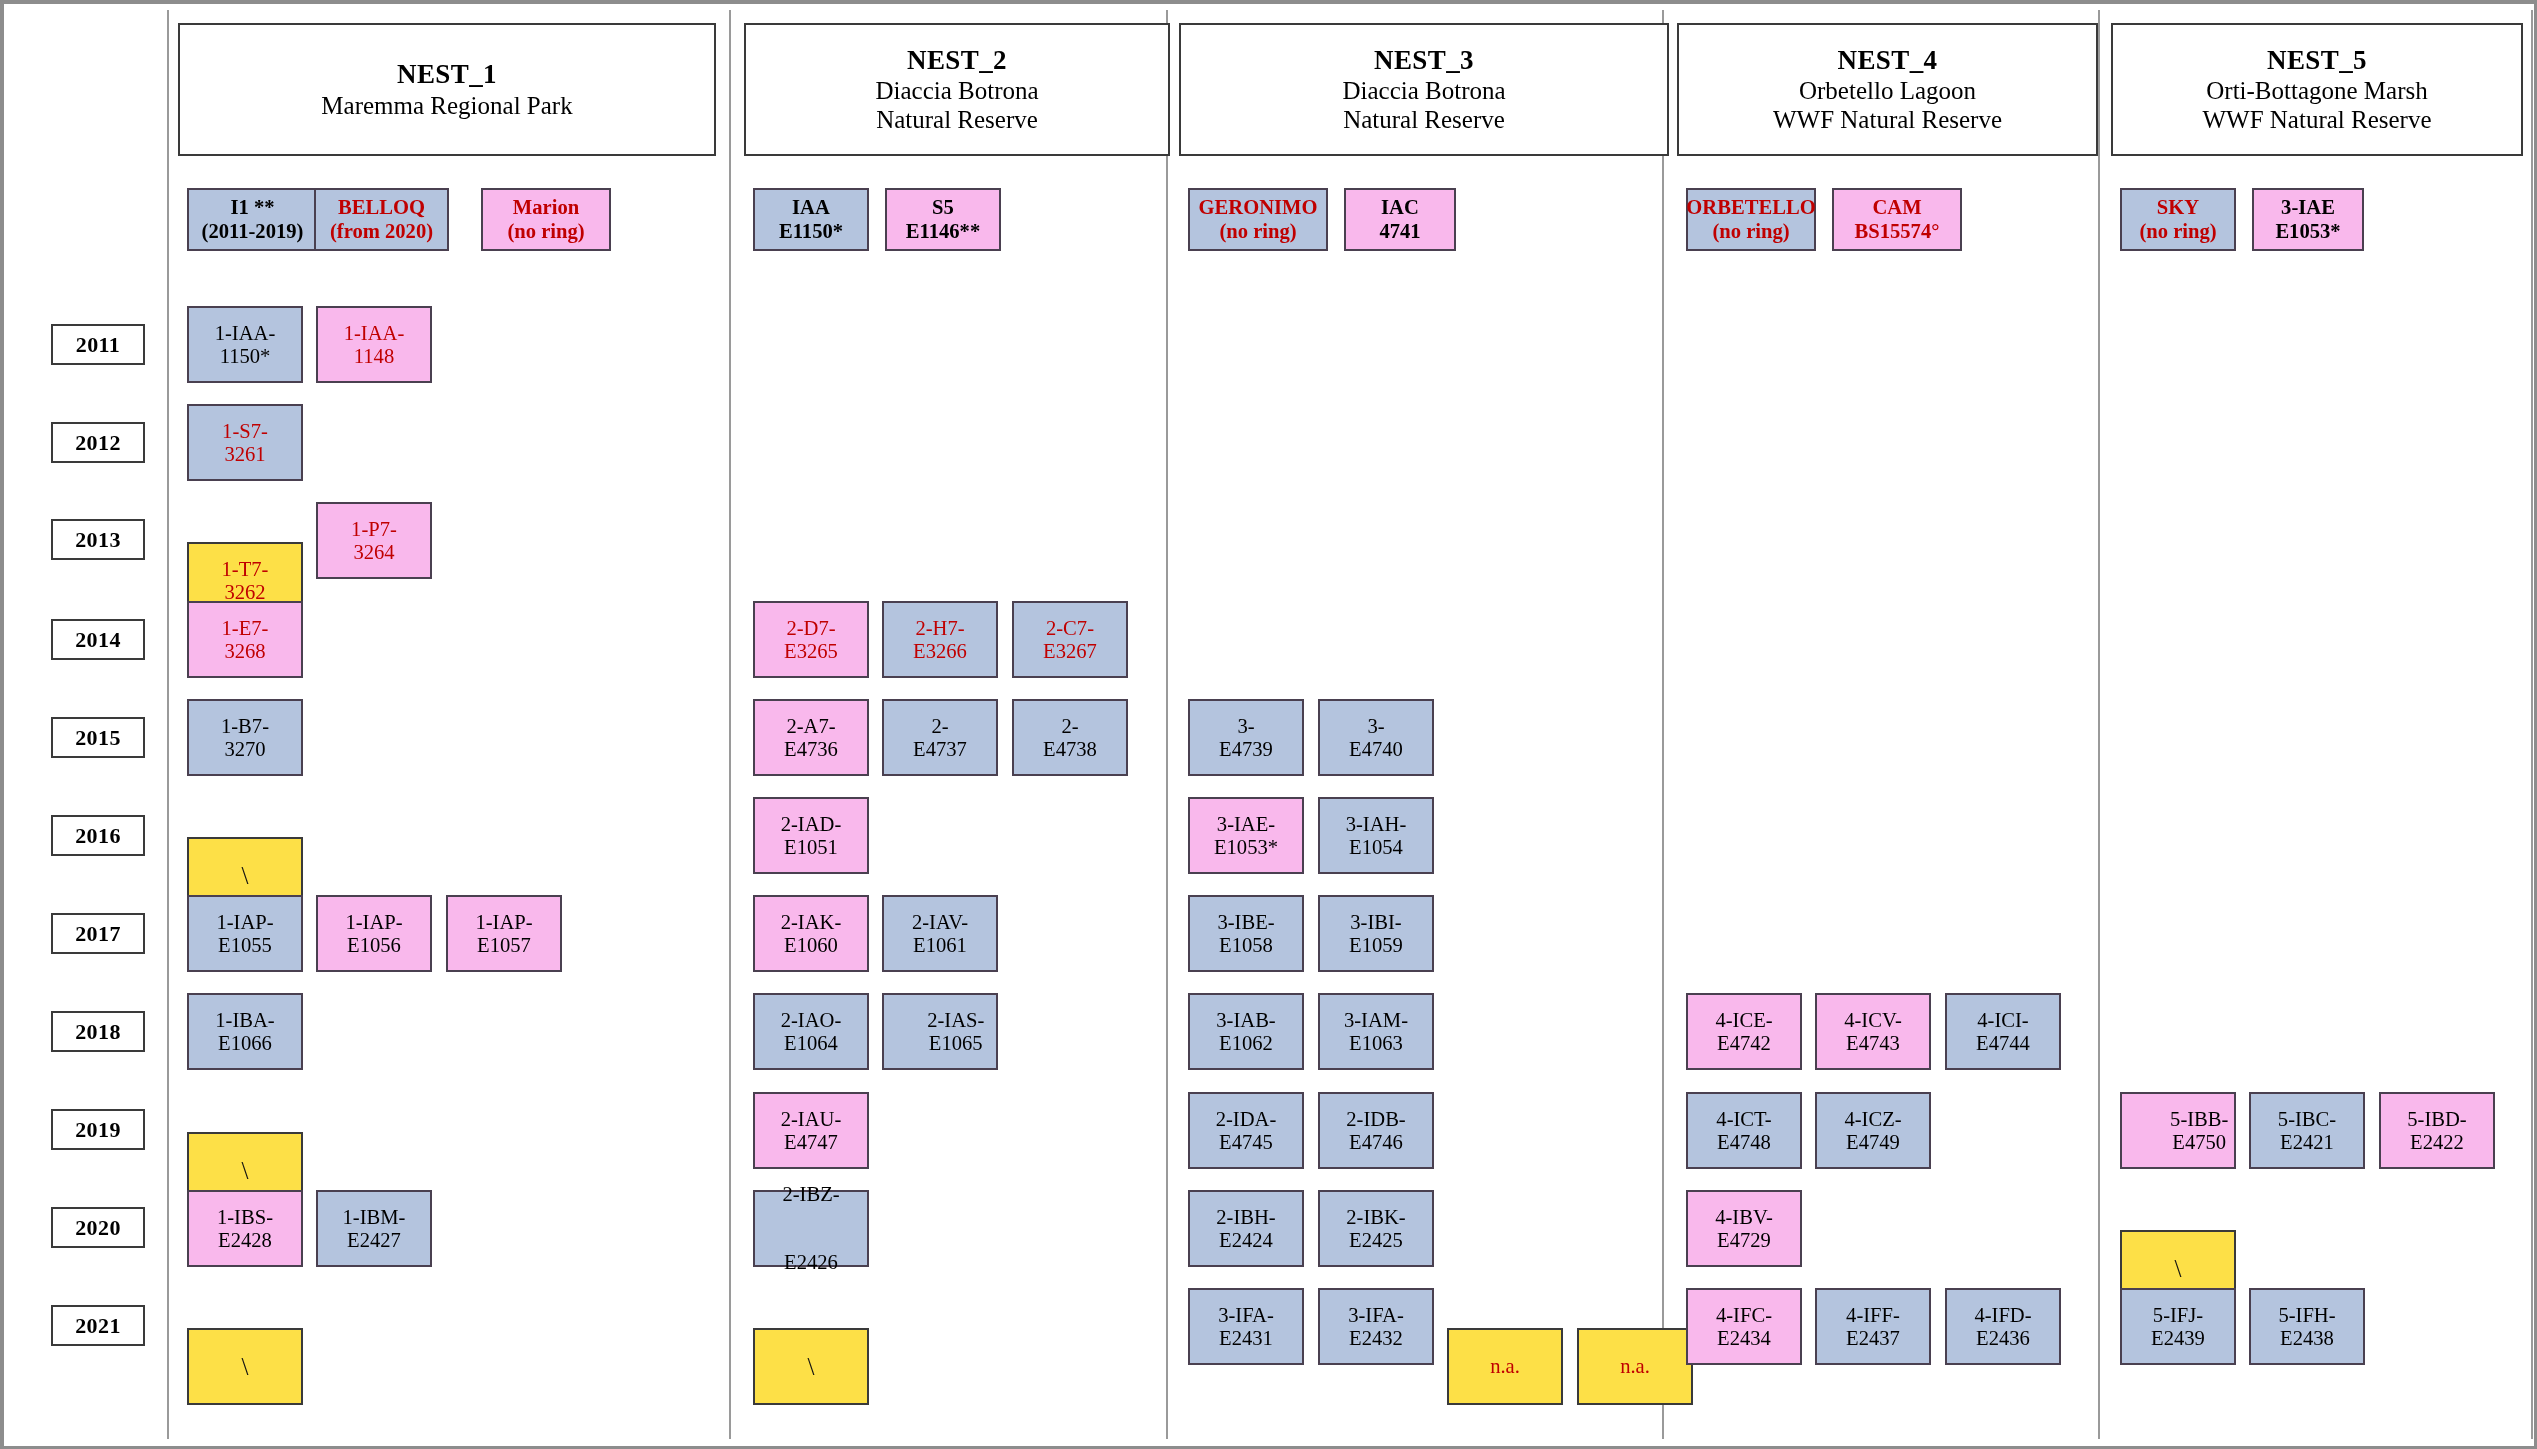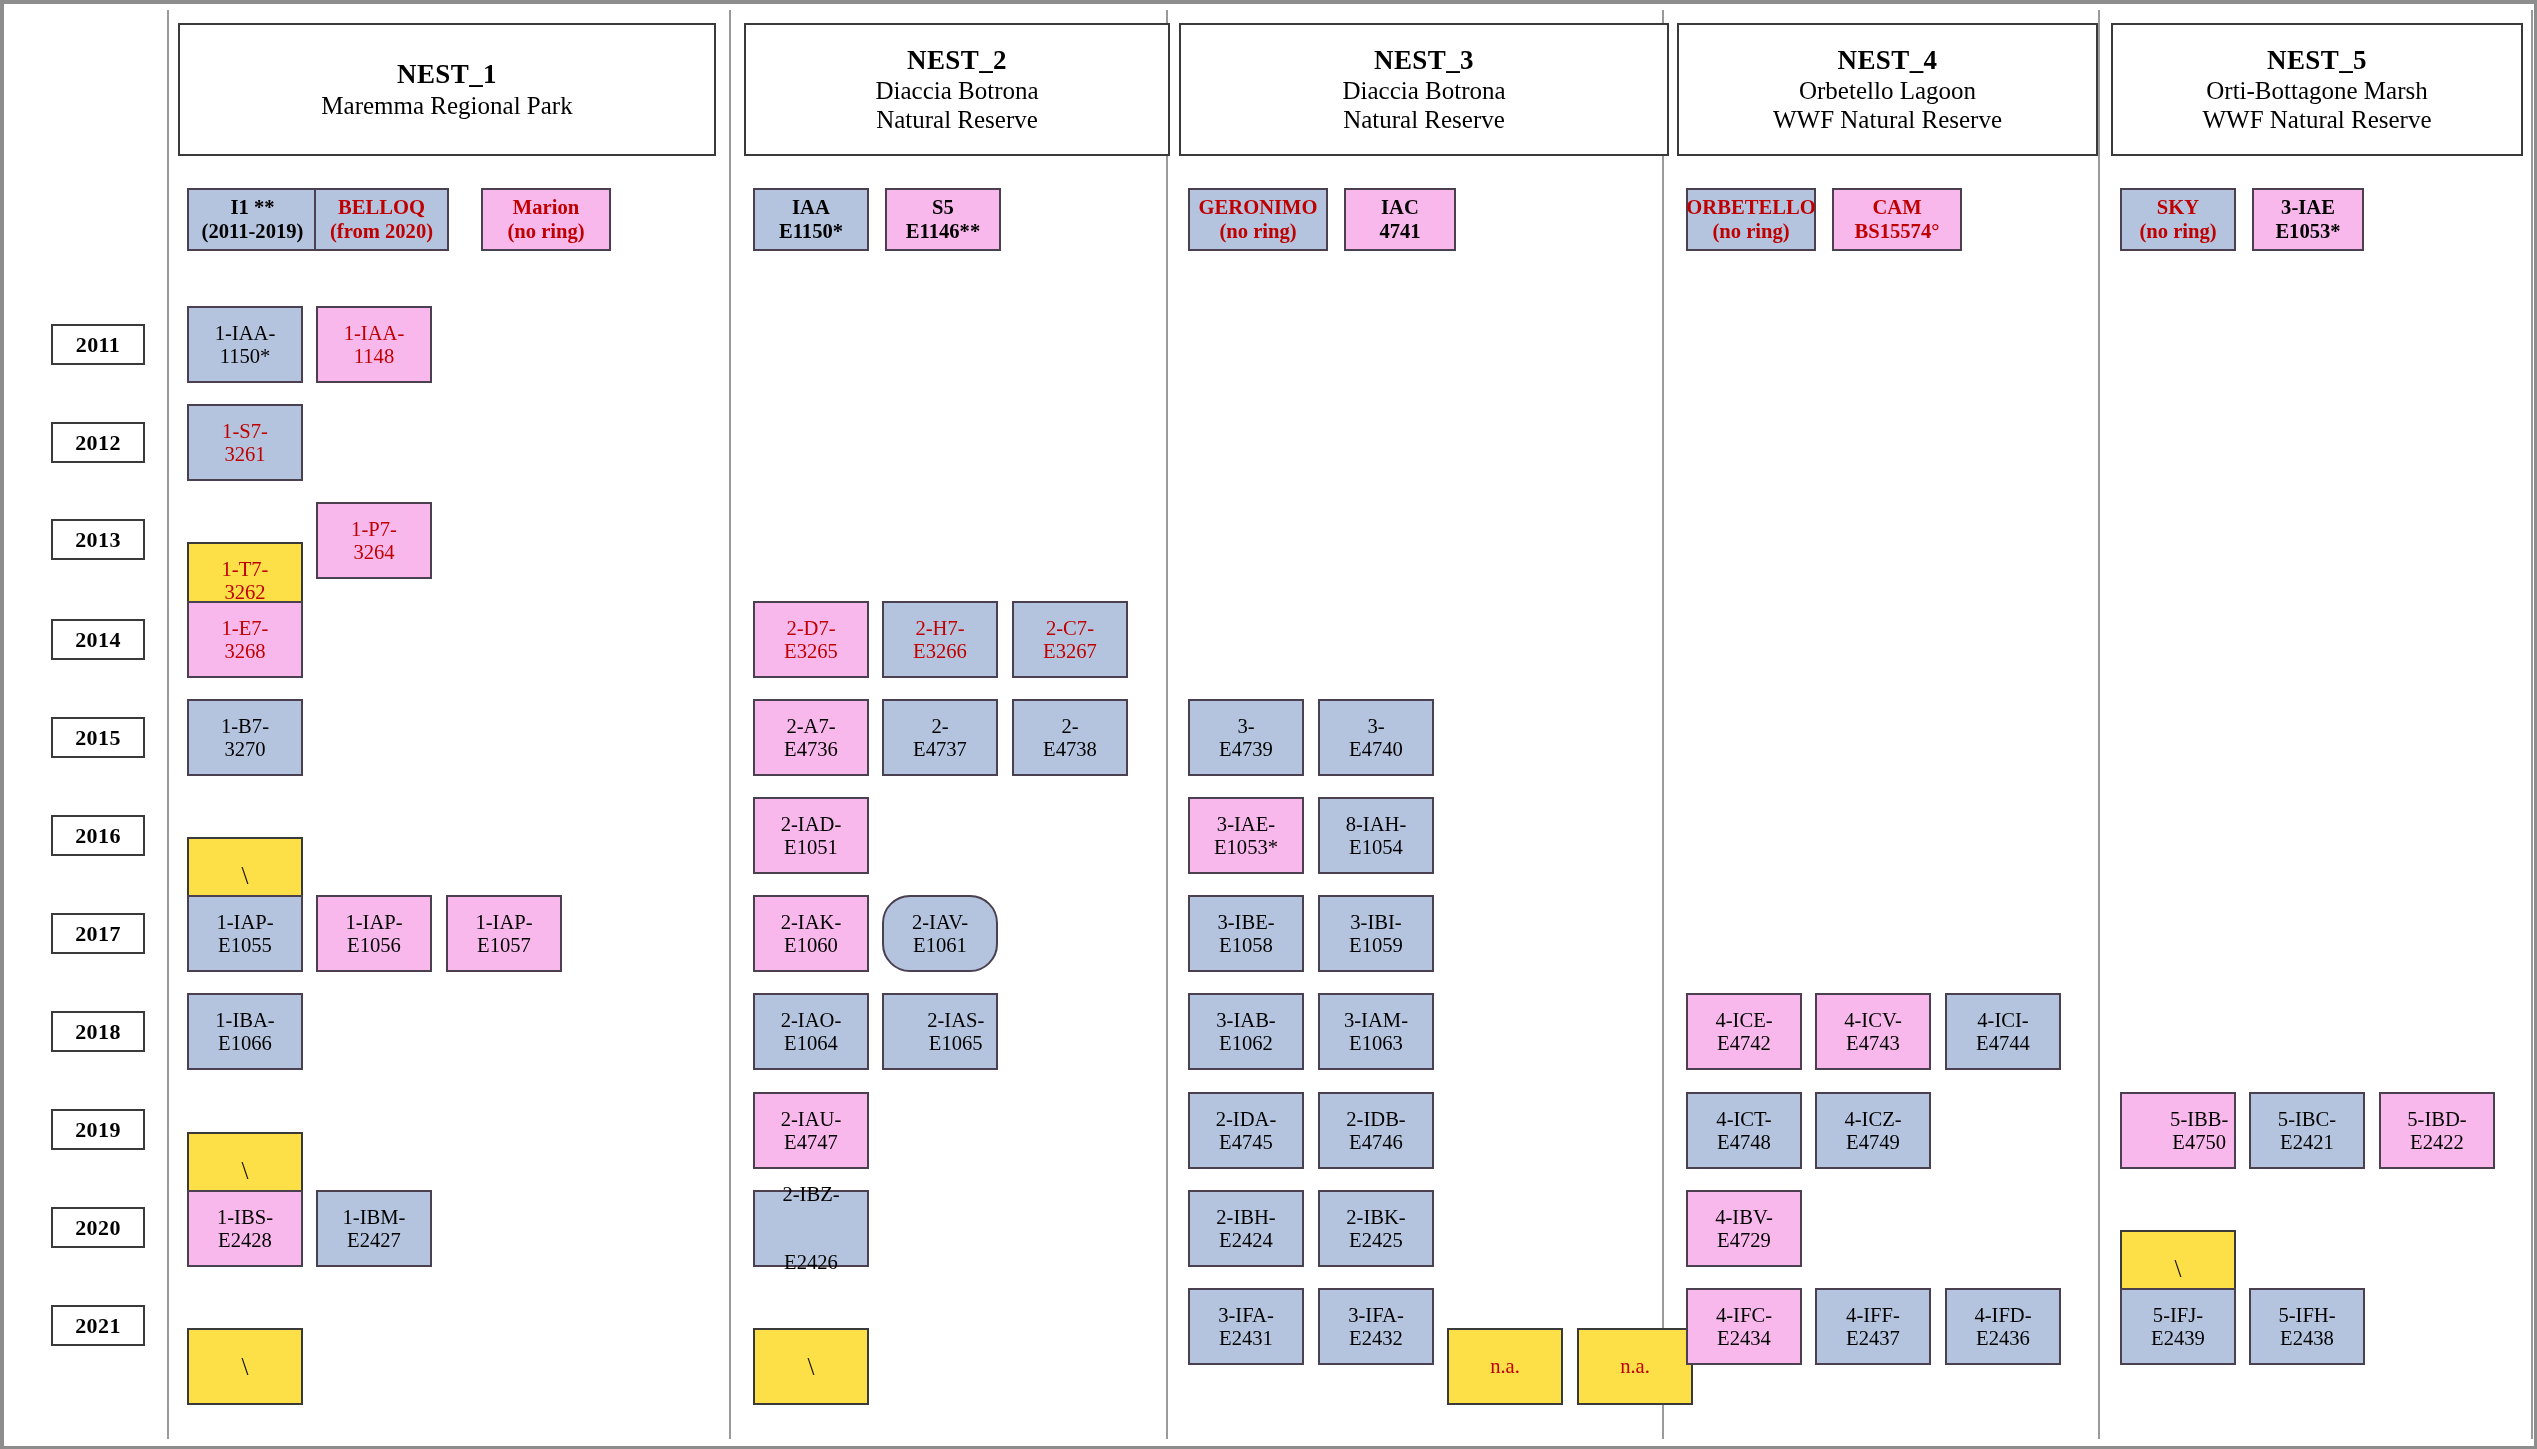--- a/index.html
+++ b/index.html
@@ -231,21 +231,21 @@
         <span class="l2">E4738</span>
       </div>
       <div class="cell bg-pink tx-black" style="left: 749px; top: 793px; width: 116px; height: 77px;">
         <span class="l1">2-IAD-</span>
         <span class="l2">E1051</span>
       </div>
       <div class="cell bg-pink tx-black" style="left: 749px; top: 891px; width: 116px; height: 77px;">
         <span class="l1">2-IAK-</span>
         <span class="l2">E1060</span>
       </div>
-      <div class="cell bg-blue tx-black" style="left: 878px; top: 891px; width: 116px; height: 77px; border-radius: 28px;">
+      <div class="cell bg-blue tx-black" style="left: 878px; top: 891px; width: 116px; height: 77px;">
         <span class="l1">2-IAV-</span>
         <span class="l2">E1061</span>
       </div>
       <div class="cell bg-blue tx-black" style="left: 749px; top: 989px; width: 116px; height: 77px;">
         <span class="l1">2-IAO-</span>
         <span class="l2">E1064</span>
       </div>
       <div class="cell bg-blue tx-black" style="left: 878px; top: 989px; width: 116px; height: 77px; padding-left: 33px;">
         <span class="l1">2-IAS-</span>
         <span class="l2">E1065</span>
@@ -267,21 +267,21 @@
       </div>
       <div class="cell bg-blue tx-black" style="left: 1314px; top: 695px; width: 116px; height: 77px;">
         <span class="l1">3-</span>
         <span class="l2">E4740</span>
       </div>
       <div class="cell bg-pink tx-black" style="left: 1184px; top: 793px; width: 116px; height: 77px;">
         <span class="l1">3-IAE-</span>
         <span class="l2">E1053*</span>
       </div>
       <div class="cell bg-blue tx-black" style="left: 1314px; top: 793px; width: 116px; height: 77px;">
-        <span class="l1">8-IAH-</span>
+        <span class="l1">3-IAH-</span>
         <span class="l2">E1054</span>
       </div>
       <div class="cell bg-blue tx-black" style="left: 1184px; top: 891px; width: 116px; height: 77px;">
         <span class="l1">3-IBE-</span>
         <span class="l2">E1058</span>
       </div>
       <div class="cell bg-blue tx-black" style="left: 1314px; top: 891px; width: 116px; height: 77px;">
         <span class="l1">3-IBI-</span>
         <span class="l2">E1059</span>
       </div>

